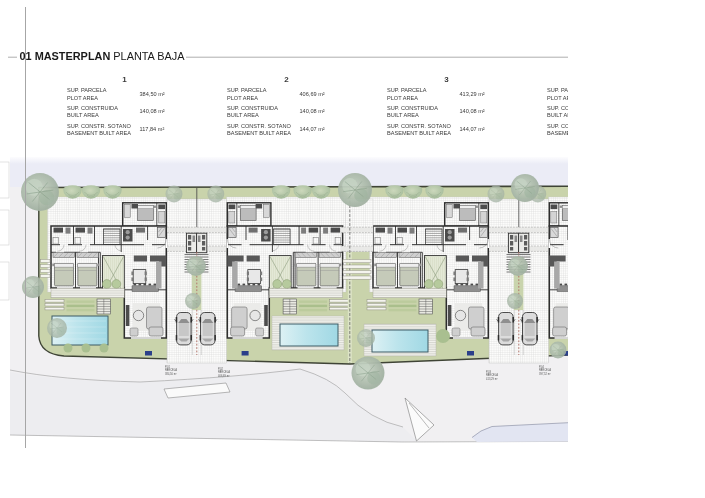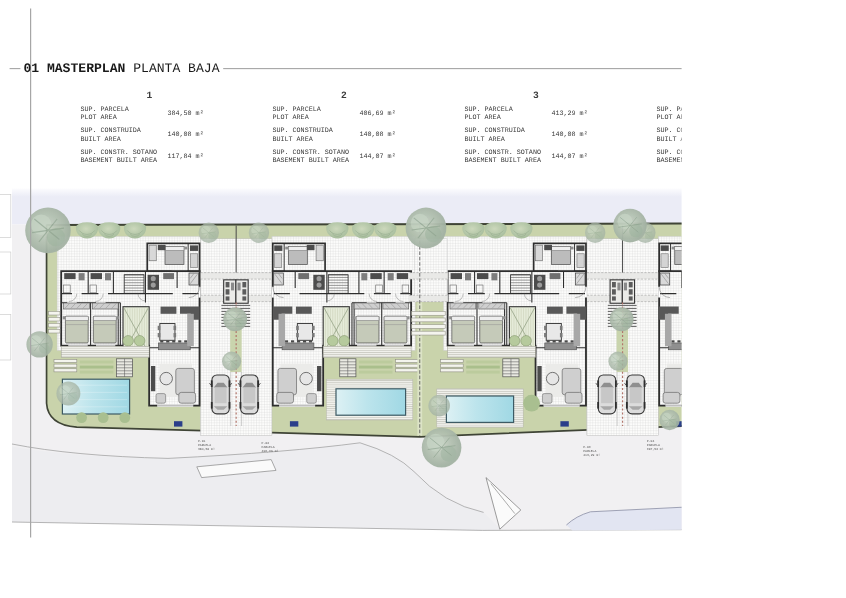--- a/index.html
+++ b/index.html
@@ -1,17 +1,17 @@
 <!DOCTYPE html>
 <html><head>
 <meta charset="utf-8">
 <style>
   html,body{margin:0;padding:0;background:#fff;}
   #page{position:relative;width:568px;height:498px;background:#fff;overflow:hidden;
-        font-family:Liberation Mono, monospace;}
+        font-family:Liberation Sans, sans-serif;}
   svg{position:absolute;left:0;top:0;}
 </style>
 </head>
 <body>
 <div id="page">
 <svg width="705" height="498" viewBox="0 0 705 498">
 <defs>
   <linearGradient id="lavg" x1="0" y1="157" x2="0" y2="164" gradientUnits="userSpaceOnUse">
     <stop offset="0" stop-color="#fcfcfe"></stop>
           <stop offset="1" stop-color="#ebecf6"></stop>

